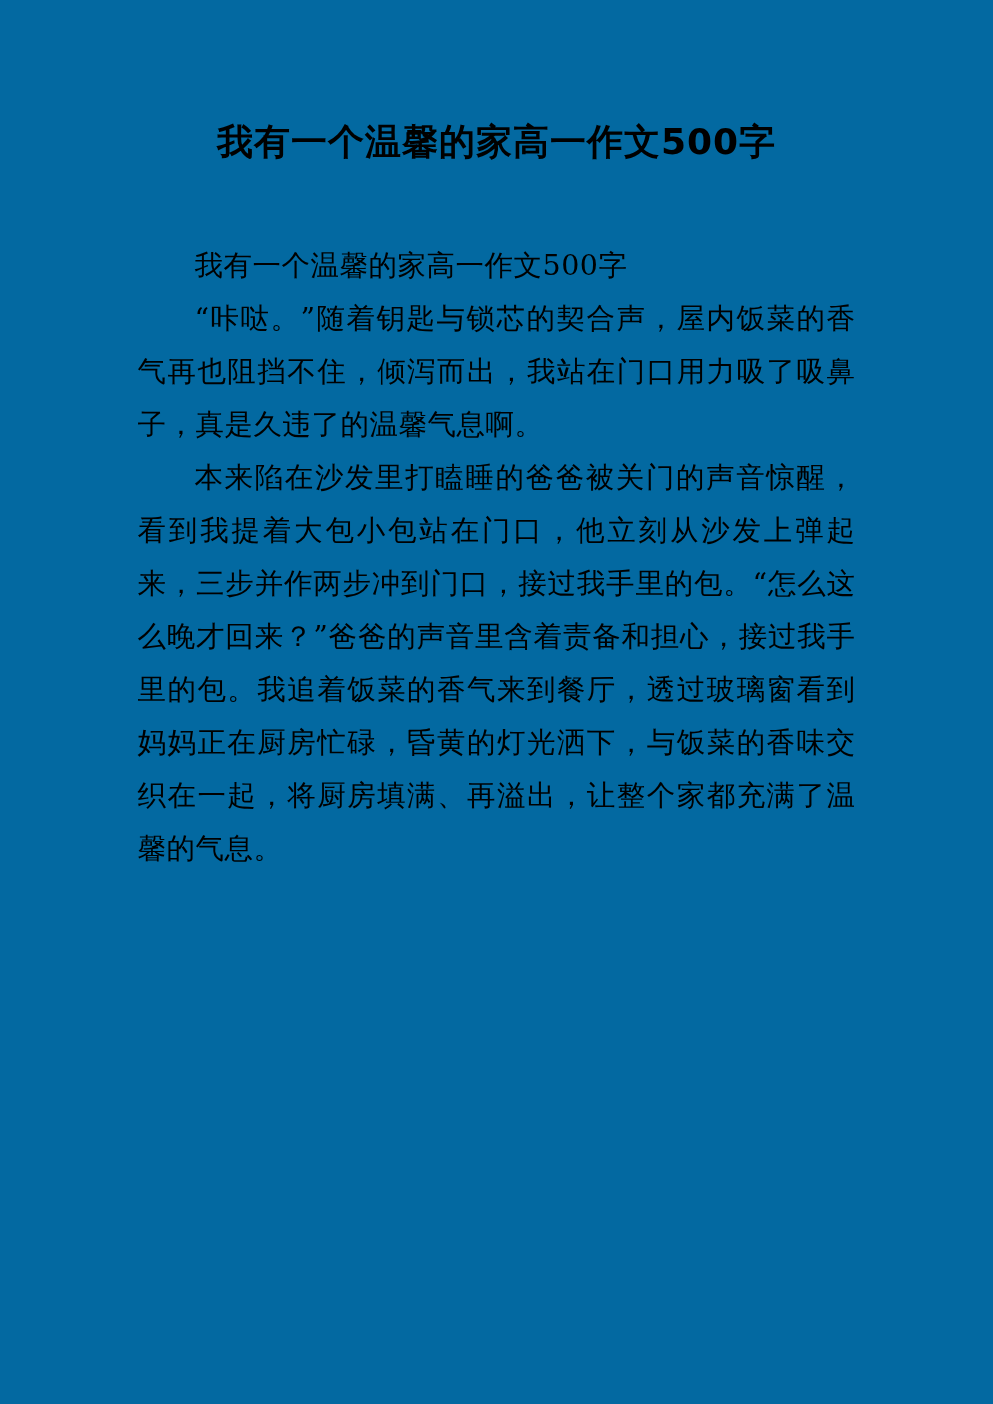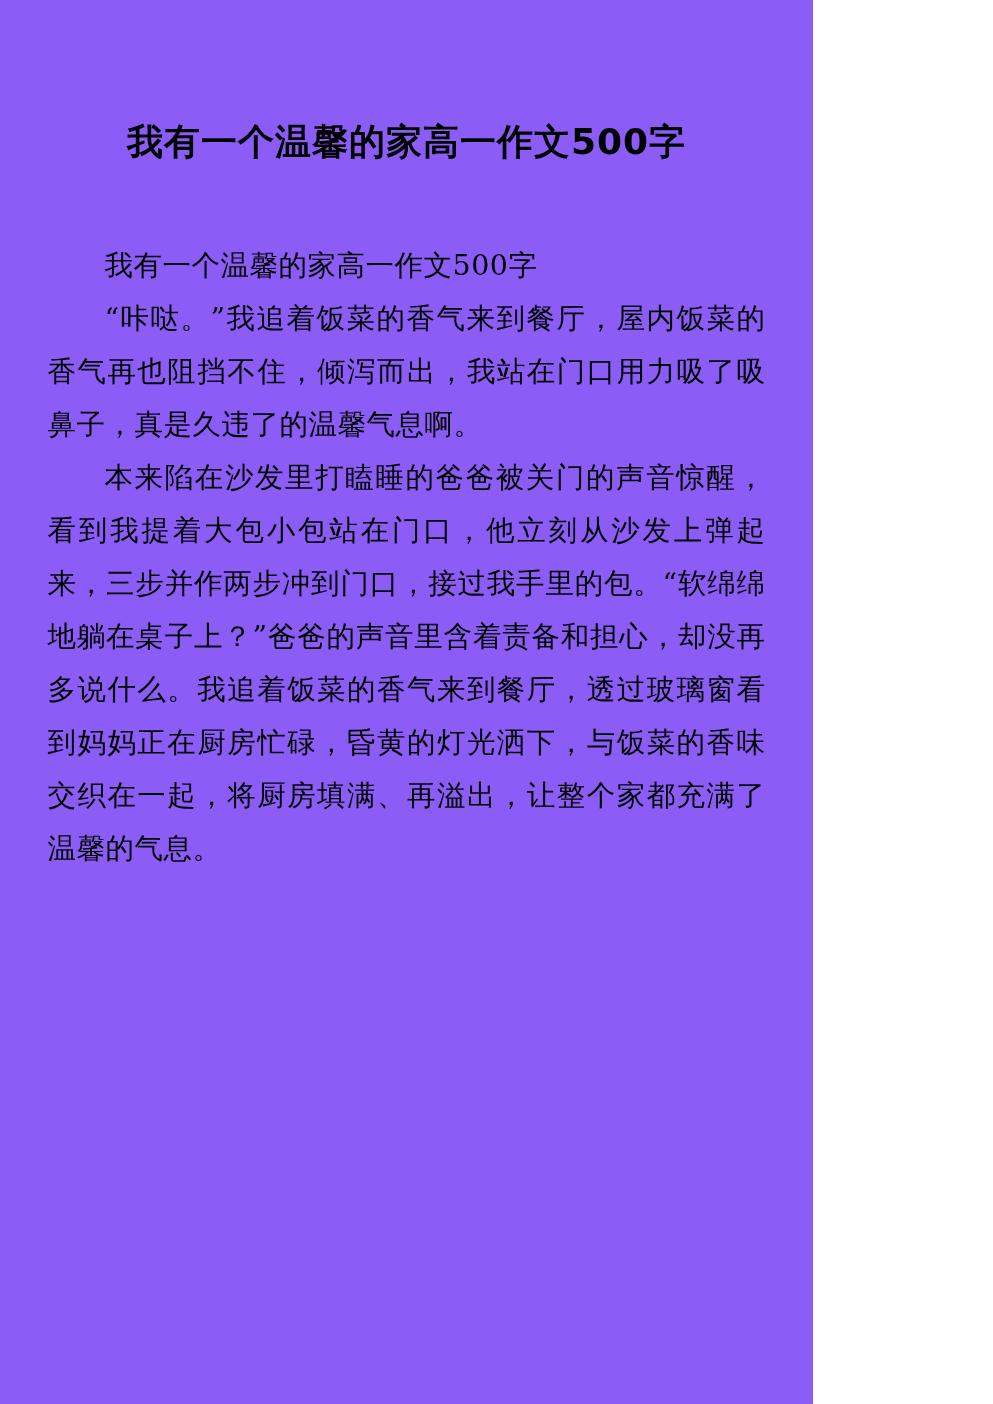--- a/index.html
+++ b/index.html
@@ -8,26 +8,26 @@
     background: #ffffff;
   }
   body {
     width: 993px;
     height: 1404px;
     font-family: "DejaVu Serif", "Liberation Serif", serif;
     color: #000000;
     overflow: hidden;
   }
   .page {
-    width: 813px;
+    width: 993px;
     height: 1404px;
     box-sizing: border-box;
     padding: 0;
     position: relative;
-    background: #8b5cf6;
+    background: #0369a1;
   }
   .doc-title {
     text-align: center;
     font-family: "DejaVu Sans", "Liberation Sans", sans-serif;
     font-weight: bold;
     font-size: 36px;
     letter-spacing: 1px;
     margin: 0;
     padding-top: 118px;
     color: #000000;
@@ -50,16 +50,16 @@
     font-family: "DejaVu Serif", "Liberation Serif", serif;
   }
 </style>
 </head>
 <body>
 
 <div class="page">
   <h1 class="doc-title">我有一个温馨的家高一作文500字</h1>
   <div class="body-block">
     <p class="para">我有一个温馨的家高一作文500字</p>
-    <p class="para">“咔哒。”我追着饭菜的香气来到餐厅，屋内饭菜的香气再也阻挡不住，倾泻而出，我站在门口用力吸了吸鼻子，真是久违了的温馨气息啊。</p>
-    <p class="para">本来陷在沙发里打瞌睡的爸爸被关门的声音惊醒，看到我提着大包小包站在门口，他立刻从沙发上弹起来，三步并作两步冲到门口，接过我手里的包。“软绵绵地躺在桌子上？”爸爸的声音里含着责备和担心，却没再多说什么。我追着饭菜的香气来到餐厅，透过玻璃窗看到妈妈正在厨房忙碌，昏黄的灯光洒下，与饭菜的香味交织在一起，将厨房填满、再溢出，让整个家都充满了温馨的气息。</p>
+    <p class="para">“咔哒。”随着钥匙与锁芯的契合声，屋内饭菜的香气再也阻挡不住，倾泻而出，我站在门口用力吸了吸鼻子，真是久违了的温馨气息啊。</p>
+    <p class="para">本来陷在沙发里打瞌睡的爸爸被关门的声音惊醒，看到我提着大包小包站在门口，他立刻从沙发上弹起来，三步并作两步冲到门口，接过我手里的包。“怎么这么晚才回来？”爸爸的声音里含着责备和担心，接过我手里的包。我追着饭菜的香气来到餐厅，透过玻璃窗看到妈妈正在厨房忙碌，昏黄的灯光洒下，与饭菜的香味交织在一起，将厨房填满、再溢出，让整个家都充满了温馨的气息。</p>
   </div>
 </div>
 
 </body></html>

